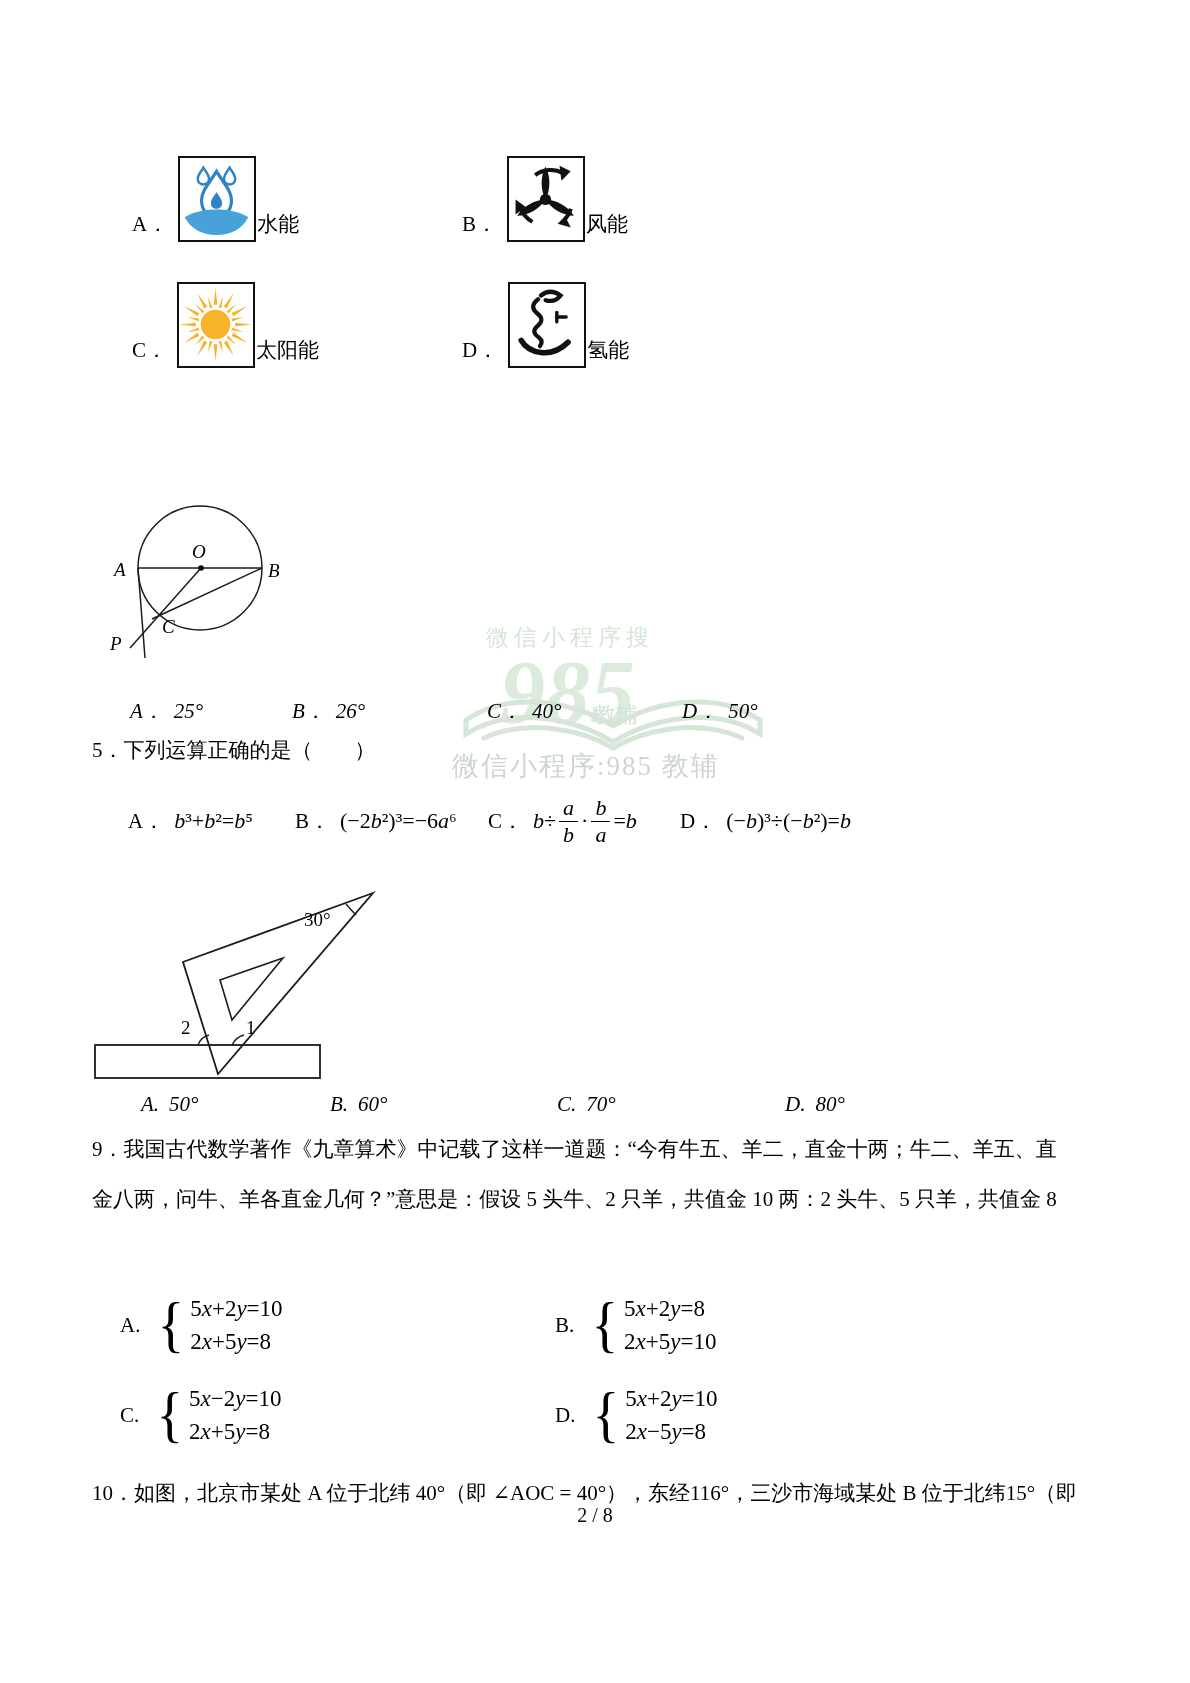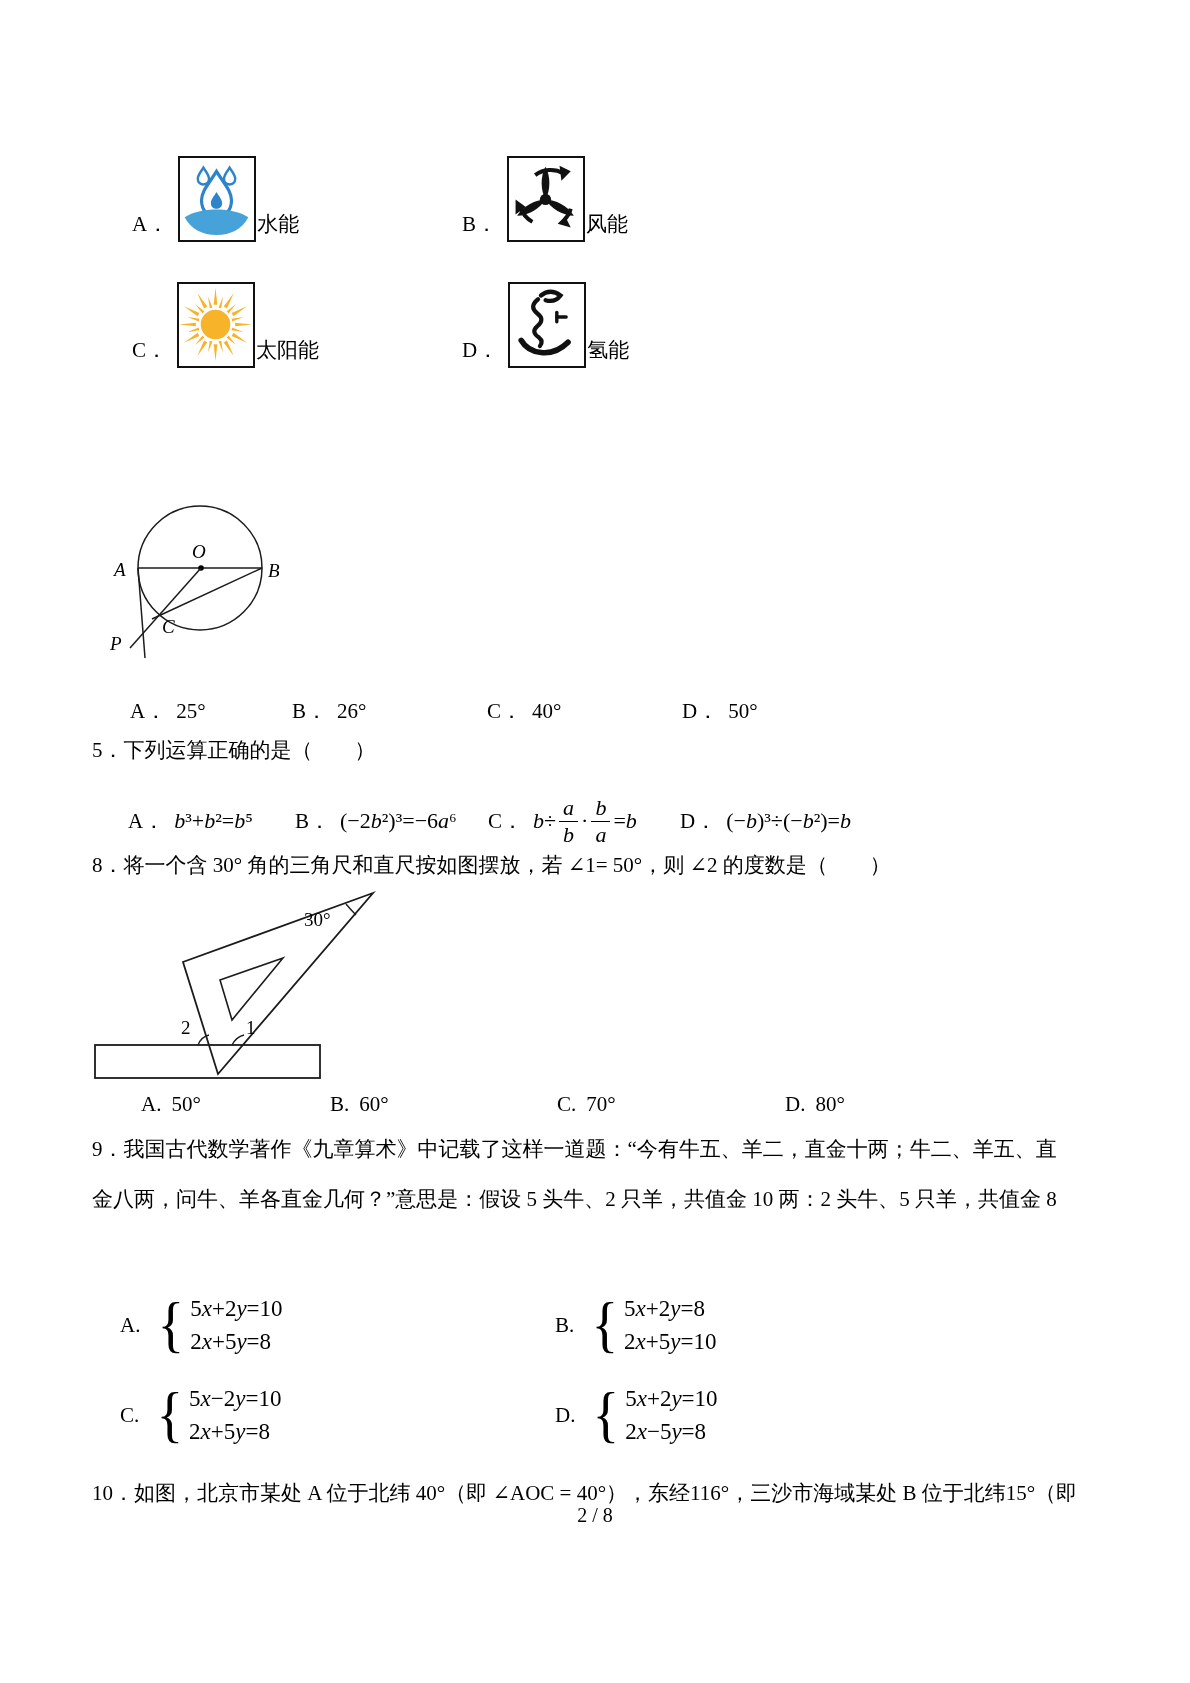--- a/index.html
+++ b/index.html
@@ -3,21 +3,21 @@
 <meta charset="utf-8">
 <style>
   html,body{margin:0;padding:0;background:#888;}
   .page{
     position:relative; width:1190px; height:1683px; margin:0 auto;
     background:#ffffff; overflow:hidden;
     font-family:"Liberation Serif","DejaVu Serif",serif; color:#000;
   }
   .abs{position:absolute;}
   .qtext{font-size:21px; line-height:50px; white-space:nowrap; z-index:2;}
-  .optrow span.opt{position:absolute; font-size:21px; white-space:nowrap; z-index:2;}
+  .optrow span.opt{position:absolute; font-size:21px; white-space:nowrap; z-index:2;font-style:italic;}
   .opt .ol{margin-right:10px;}
   
   .energy{z-index:2;}
   .energy-item{position:absolute; display:flex; align-items:flex-end;}
   .energy-item .elabel{font-size:21px; padding-bottom:4px; margin-right:10px;}
   .icon-box{width:78px;height:86px;border:2.5px solid #111;background:#fff;box-sizing:border-box;}
   .energy-item .ecaption{font-size:21px; padding-bottom:4px; margin-left:1px;}
   
   .fig{z-index:2;}
   .fig line,.fig circle.outl,.fig polygon,.fig rect,.fig path{stroke:#1b1b1b;fill:none;}
@@ -41,20 +41,33 @@
   .wm-suffix{font-size:22px; color:#d2e2d2;}
   .wm-caption{font-size:27px; letter-spacing:2px; color:#cdd6cd;}
   .footer{width:1190px; text-align:center; font-size:20px; z-index:2;}
   i{font-style:italic;}
 </style>
 </head>
 <body>
 
 <div class="page">
 
+  <div class="wm abs" style="left:452px; top:622px; width:330px; height:180px;">
+    <div class="wm-search abs" style="left:34px; top:0;">微信小程序搜</div>
+    <div class="wm-brand abs" style="left:48px; top:26px;">985</div>
+    <div class="wm-suffix abs" style="left:142px; top:78px;">教辅</div>
+    <svg class="abs" style="left:6px; top:64px;" width="310" height="80" viewBox="0 0 310 80">
+      <g stroke="#d5e6d6" stroke-width="5" fill="none" stroke-linecap="round">
+        <path d="M8,34 C55,2 120,18 155,40 C190,18 255,2 302,34"></path>
+        <path d="M8,34 L8,48 C55,18 120,34 155,56 C190,34 255,18 302,48 L302,34"></path>
+        <path d="M26,52 C70,32 125,44 155,62 C185,44 240,32 284,52"></path>
+      </g>
+    </svg>
+    <div class="wm-caption abs" style="left:0px; top:126px;">微信小程序:985 教辅</div>
+  </div>
 
   <div class="energy">
 
     <div class="energy-item abs" style="left:132px; top:156px;">
       <span class="elabel">A．</span>
       <span class="icon-box">
         <svg width="73" height="81" viewBox="0 0 78 86">
           <path d="M39,14 C31,27 23,35 23,45 C23,56 30,63 39,63 C48,63 55,56 55,45 C55,35 47,27 39,14 Z" fill="#fff" stroke="#2d84c8" stroke-width="3.4"></path>
           <path d="M25,10 C22,15 19,18 19,22 C19,26 22,28 25,28 C28,28 31,26 31,22 C31,18 28,15 25,10 Z" fill="#fff" stroke="#2d84c8" stroke-width="2.6"></path>
           <path d="M53,10 C50,15 47,18 47,22 C47,26 50,28 53,28 C56,28 59,26 59,22 C59,18 56,15 53,10 Z" fill="#fff" stroke="#2d84c8" stroke-width="2.6"></path>
@@ -187,21 +200,20 @@
         <span class="top"><i>b</i></span>
         <span class="bot"><i>a</i></span>
       </span>
     <span>=<i>b</i></span>
   </div>
   <div class="mathrow" style="left:680px; top:790px; height:62px;">
     <span class="ol">D．</span>
     <span>(−<i>b</i>)³÷(−<i>b</i>²)=<i>b</i></span>
   </div>
 
-  <div class="qtext abs" style="left:92px; top:840px;">8．将一个含 30° 角的三角尺和直尺按如图摆放，若 ∠1= 50°，则 ∠2 的度数是（　　）</div>
 
   <svg class="fig abs" style="left:88px; top:882px;" width="330" height="206" viewBox="0 0 330 206">
     <rect x="7" y="163" width="225" height="33" stroke-width="1.8"></rect>
     <polygon points="285,11 95,80 130,192" stroke-width="1.8"></polygon>
     <polygon points="195,76 132,98 144,138" stroke-width="1.6"></polygon>
     <path d="M258,22 Q263,28 268,33" stroke-width="1.4"></path>
     <path d="M110,163 Q113,155 121,153" stroke-width="1.3"></path>
     <path d="M144,163 Q148,155 156,153" stroke-width="1.3"></path>
     <text class="fig-num" x="216" y="44">30°</text>
     <text class="fig-num" x="93" y="152">2</text>

